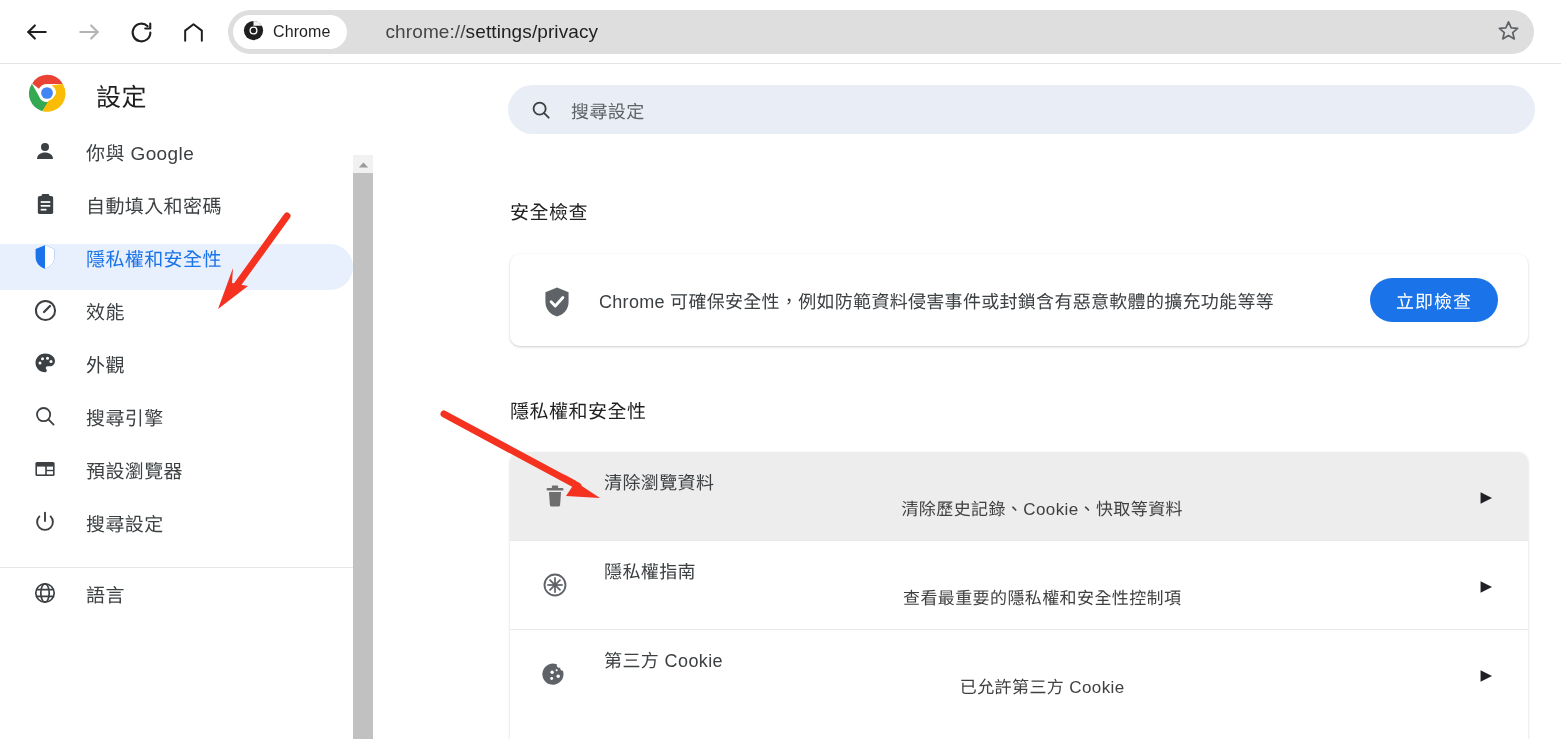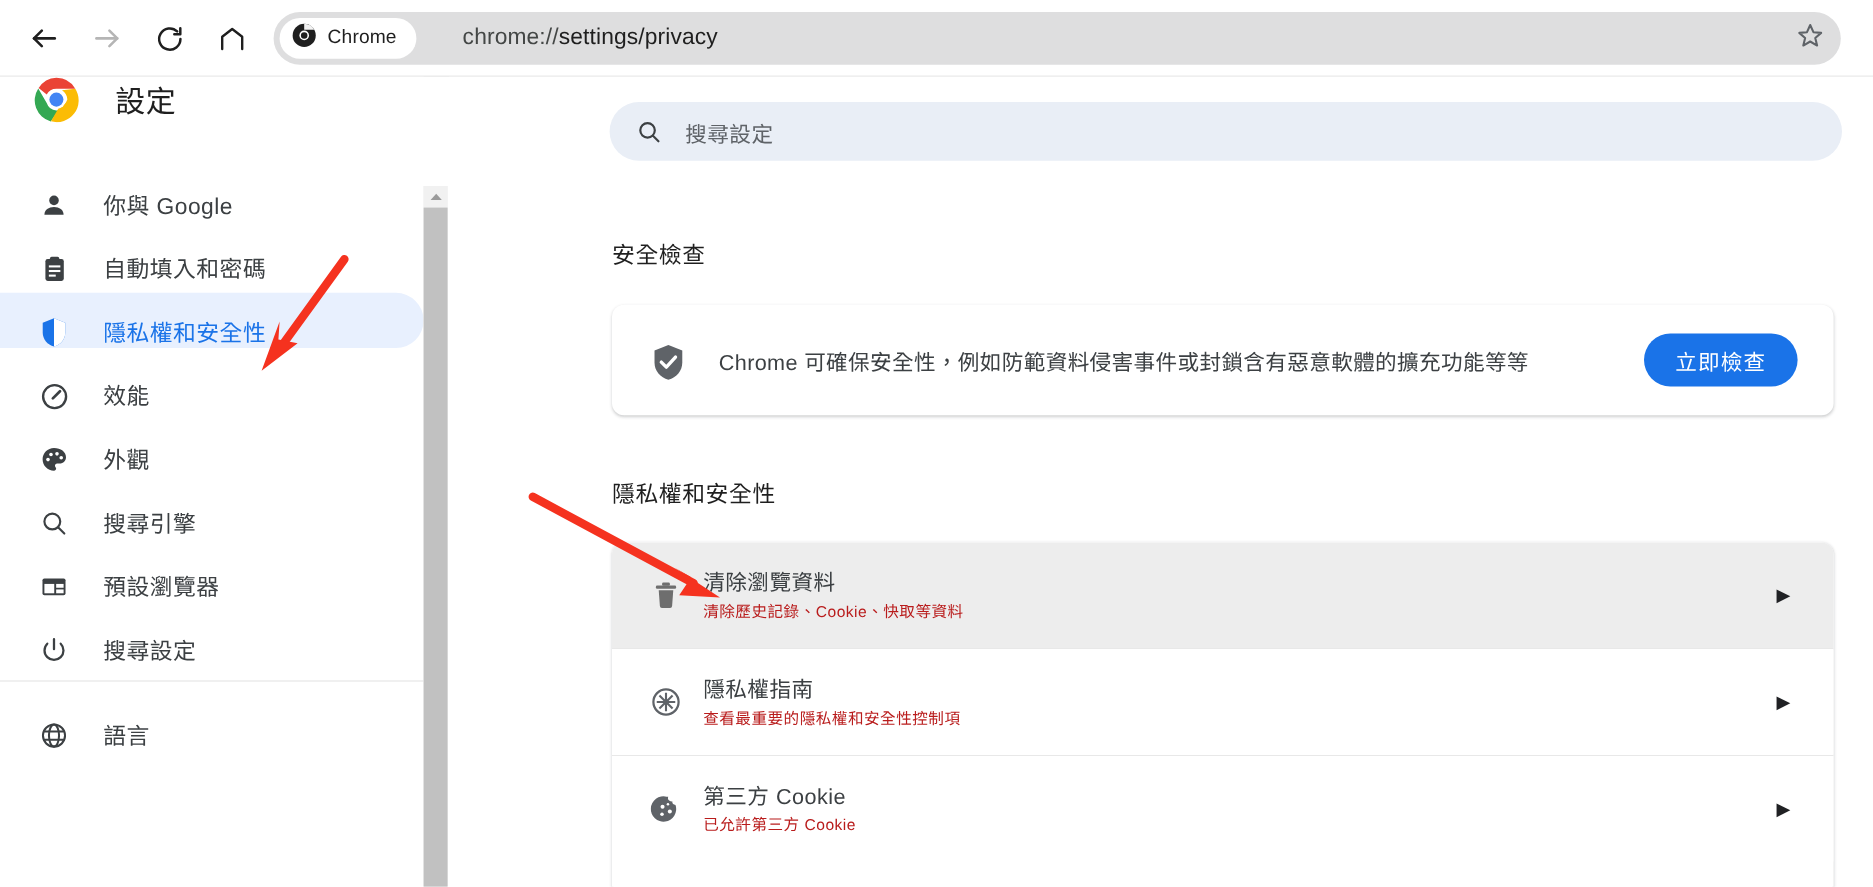--- a/index.html
+++ b/index.html
@@ -55,27 +55,27 @@
 
   
   .page{position:absolute;left:0;top:64px;width:1561px;height:675px;background:#ffffff;}
 
   
   .sidebar{
     position:absolute;left:0;top:0;width:353px;height:675px;
     background:#ffffff;overflow:hidden;
   }
   .brand{
-    display:flex;align-items:flex-start;height:62px;padding-left:28px;gap:30px;
+    display:flex;align-items:center;height:62px;padding-left:28px;gap:30px;
   }
   .brand-title{font-size:25px;color:#1f1f1f;letter-spacing:.5px;}
 
   .nav{margin-top:12px;}
   .nav-item{
-    position:relative;display:flex;align-items:flex-end;
+    position:relative;display:flex;align-items:flex-start;
     height:46px;margin:7px 0;padding-left:32px;gap:28px;
     border-radius:0 23px 23px 0;cursor:default;
   }
   .nav-item .nav-icon{width:26px;height:26px;flex:none;display:flex;align-items:center;justify-content:center;}
   .nav-item .nav-label{font-size:19px;color:#3c4043;letter-spacing:.4px;white-space:nowrap;}
   .nav-item.selected{background:#e8f0fe;}
   .nav-item.selected .nav-label{color:#1a73e8;}
   .nav-divider{height:1px;background:#e6e6e6;margin:12px 0 12px 0;width:353px;}
 
   
@@ -129,23 +129,23 @@
     display:flex;align-items:center;justify-content:center;flex:none;
   }
 
   #privacy-card{top:388px;height:305px;}
   .row{
     position:relative;display:flex;align-items:center;height:88px;
     padding:0 0 0 0;cursor:default;background:#ffffff;
   }
   .row.hovered{background:#ededed;}
   .row .row-icon{width:30px;height:30px;margin-left:30px;flex:none;display:flex;align-items:center;justify-content:center;}
-  .row .row-text{margin-left:16px;flex:1;}
+  .row .row-text{margin-left:34px;flex:1;}
   .row .row-title{font-size:18px;color:#3c4043;letter-spacing:.4px;line-height:1.45;}
-  .row .row-sub{font-size:13px;color:#b91c1c;letter-spacing:.4px;line-height:1.45;margin-top:2px;}
+  .row .row-sub{font-size:17px;color:#404040;letter-spacing:.4px;line-height:1.45;margin-top:2px;text-align:center;}
   .row .row-arrow{margin-right:36px;flex:none;font-size:15px;color:#202124;line-height:1;}
   .row-sep{height:1px;background:#e8e8e8;margin-left:0;}
 
   
   .annot{position:absolute;left:0;top:0;width:1561px;height:739px;pointer-events:none;}
 </style>
 </head>
 <body>
 
 <div class="root">

